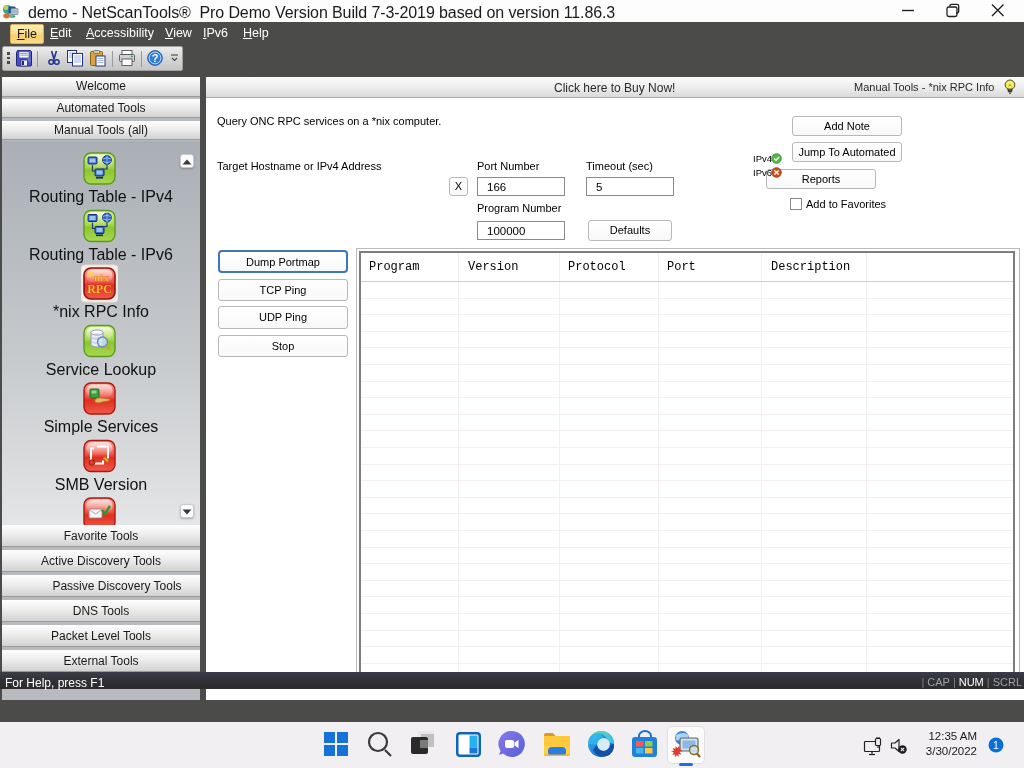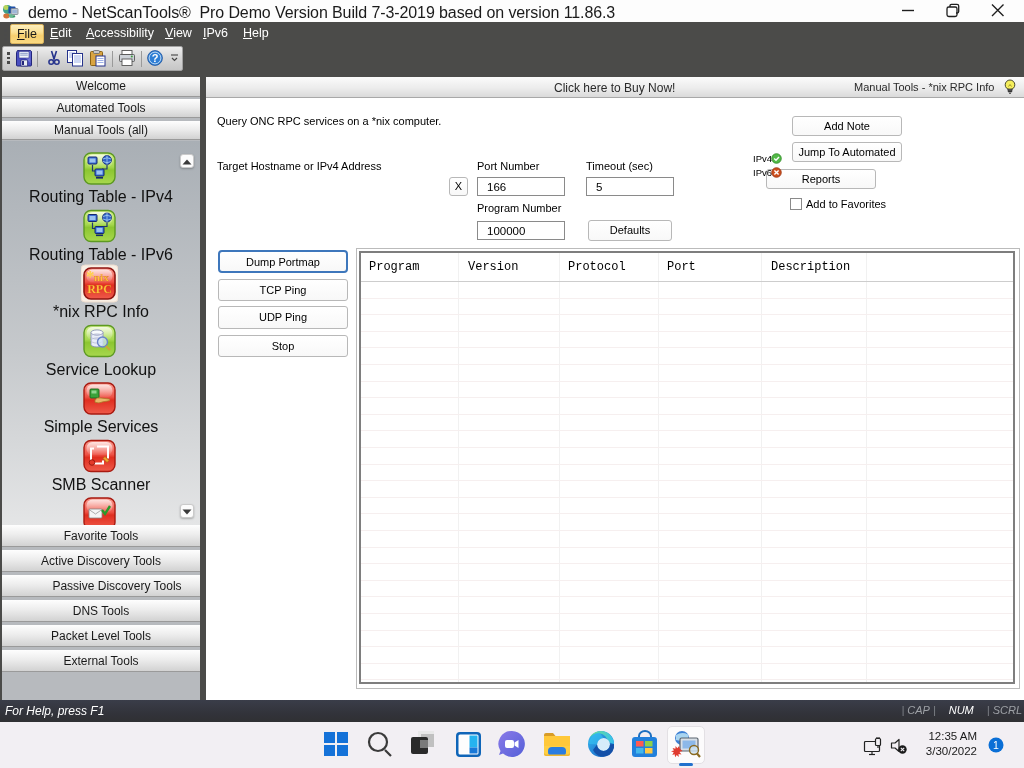--- a/index.html
+++ b/index.html
@@ -34,21 +34,21 @@
   border-bottom:1px solid #9a9a9a;
   text-align:center; font-size:12px; color:#1a1a1a; line-height:19px; }
 #iconarea { position:absolute; left:0; top:64px; width:198px; height:384px; overflow:hidden;
   background:linear-gradient(#a9afb5, #c6c9cc 55%, #e4e5e6); }
 .tlabel { position:absolute; left:0; width:198px; text-align:center; font-size:16px; color:#111; }
 .scrollbtn { position:absolute; left:178px; width:14px; height:14px; border-radius:3px;
   background:#fcfcfc; border:1px solid #cacaca; text-align:center; box-shadow:0 1px 2px rgba(0,0,0,0.25); }
 .scrollbtn svg { position:absolute; left:1px; top:3px; }
 
 
-#statusbar { left:0; top:700px; width:1024px; height:34px; background:linear-gradient(#3a3d49 0%, #32333a 40%, #2b2b29 100%); color:#fff; font-size:12px;font-style:italic; }
+#statusbar { left:0; top:672px; width:1024px; height:17px; background:linear-gradient(#3a3d49 0%, #32333a 40%, #2b2b29 100%); color:#fff; font-size:12px; }
 
 
 #taskbar { left:0; top:722px; width:1024px; height:46px; background:#f2eff3; }
 
 
 #mainpanel { left:206px; top:77px; width:818px; height:623px; background:#ffffff; }
 #topstrip { position:absolute; left:0; top:0; width:818px; height:21px;
   background:linear-gradient(#fbfbfb,#ececec 55%,#dadada); border-bottom:1px solid #a8a8a8; }
 .lbl { position:absolute; font-size:11px; color:#000; white-space:nowrap; }
 .inp { position:absolute; border:1px solid #8a8a8a; background:#fff; font-size:11.5px; padding:2.5px 0 0 9px; color:#000; }
@@ -269,21 +269,21 @@
         <rect x="6" y="12" width="13" height="9" rx="1" fill="#f5f5f5" stroke="#888" stroke-width="0.8"></rect>
         <path d="M6,12.5 l6.5,4.5 l6.5,-4.5" fill="none" stroke="#999" stroke-width="0.8"></path>
         <path d="M19,13 l3,4 l5,-8" fill="none" stroke="#2a9a2a" stroke-width="2.4"></path>
       </g>
     </svg>
     <div class="tlabel" style="top:47px;">Routing Table - IPv4</div>
     <div class="tlabel" style="top:104.5px;">Routing Table - IPv6</div>
     <div class="tlabel" style="top:162px;">*nix RPC Info</div>
     <div class="tlabel" style="top:219.5px;">Service Lookup</div>
     <div class="tlabel" style="top:277px;">Simple Services</div>
-    <div class="tlabel" style="top:334.5px;">SMB Scanner</div>
+    <div class="tlabel" style="top:334.5px;">SMB Version</div>
     <div class="scrollbtn" style="top:13px;">
         <svg width="10" height="8">
           <path d="M0.5,6.5 L5,1.5 L9.5,6.5 z" fill="#3a3a3a"></path>
         </svg>
       </div>
     <div class="scrollbtn" style="top:363px;">
         <svg width="10" height="8">
           <path d="M0.5,1.5 L5,6.5 L9.5,1.5 z" fill="#3a3a3a"></path>
         </svg>
       </div>
@@ -362,21 +362,21 @@
       <div class="vline" style="left:505px;"></div>
       <div id="headline"></div>
       <div id="bodylines" style="position:absolute; left:0; top:29px; width:652px; height:400px;
         background:repeating-linear-gradient(to bottom, rgba(0,0,0,0) 0px, rgba(0,0,0,0) 15.6px, #f6efef 15.6px, #f6efef 16.6px);"></div>
     </div>
   </div>
 </div>
 
 <div class="abs" id="statusbar">
   <span style="position:absolute;left:5px;top:4px;">For Help, press F1</span>
-  <span style="position:absolute;right:2px;top:4px;font-size:11px;"><span style="color:#7e8187;">|</span><span style="color:#9ea1a6;margin:0 3px;">CAP</span><span style="color:#7e8187;">|</span><span style="color:#ffffff;margin:0 13px;">NUM</span><span style="color:#7e8187;">|</span><span style="color:#9ea1a6;margin-left:3px;">SCRL</span></span>
+  <span style="position:absolute;right:2px;top:4px;font-size:11px;"><span style="color:#7e8187;">|</span><span style="color:#9ea1a6;margin:0 3px;">CAP</span><span style="color:#7e8187;">|</span><span style="color:#ffffff;margin:0 3px;">NUM</span><span style="color:#7e8187;">|</span><span style="color:#9ea1a6;margin-left:3px;">SCRL</span></span>
 </div>
 
 <div class="abs" id="taskbar">
 
   <div style="position:absolute; left:667px; top:4px; width:38px; height:38px; background:#fcfbfc; border:1px solid #e3e0e4; border-radius:5px;"></div>
   <div style="position:absolute; left:679px; top:41px; width:14px; height:3px; background:#2170cd; border-radius:2px;"></div>
   <svg style="position:absolute; left:0; top:0;" width="1024" height="46">
 
     <g transform="translate(324,10)" fill="#1572d8">
       <rect x="0" y="0" width="11" height="11"></rect>

